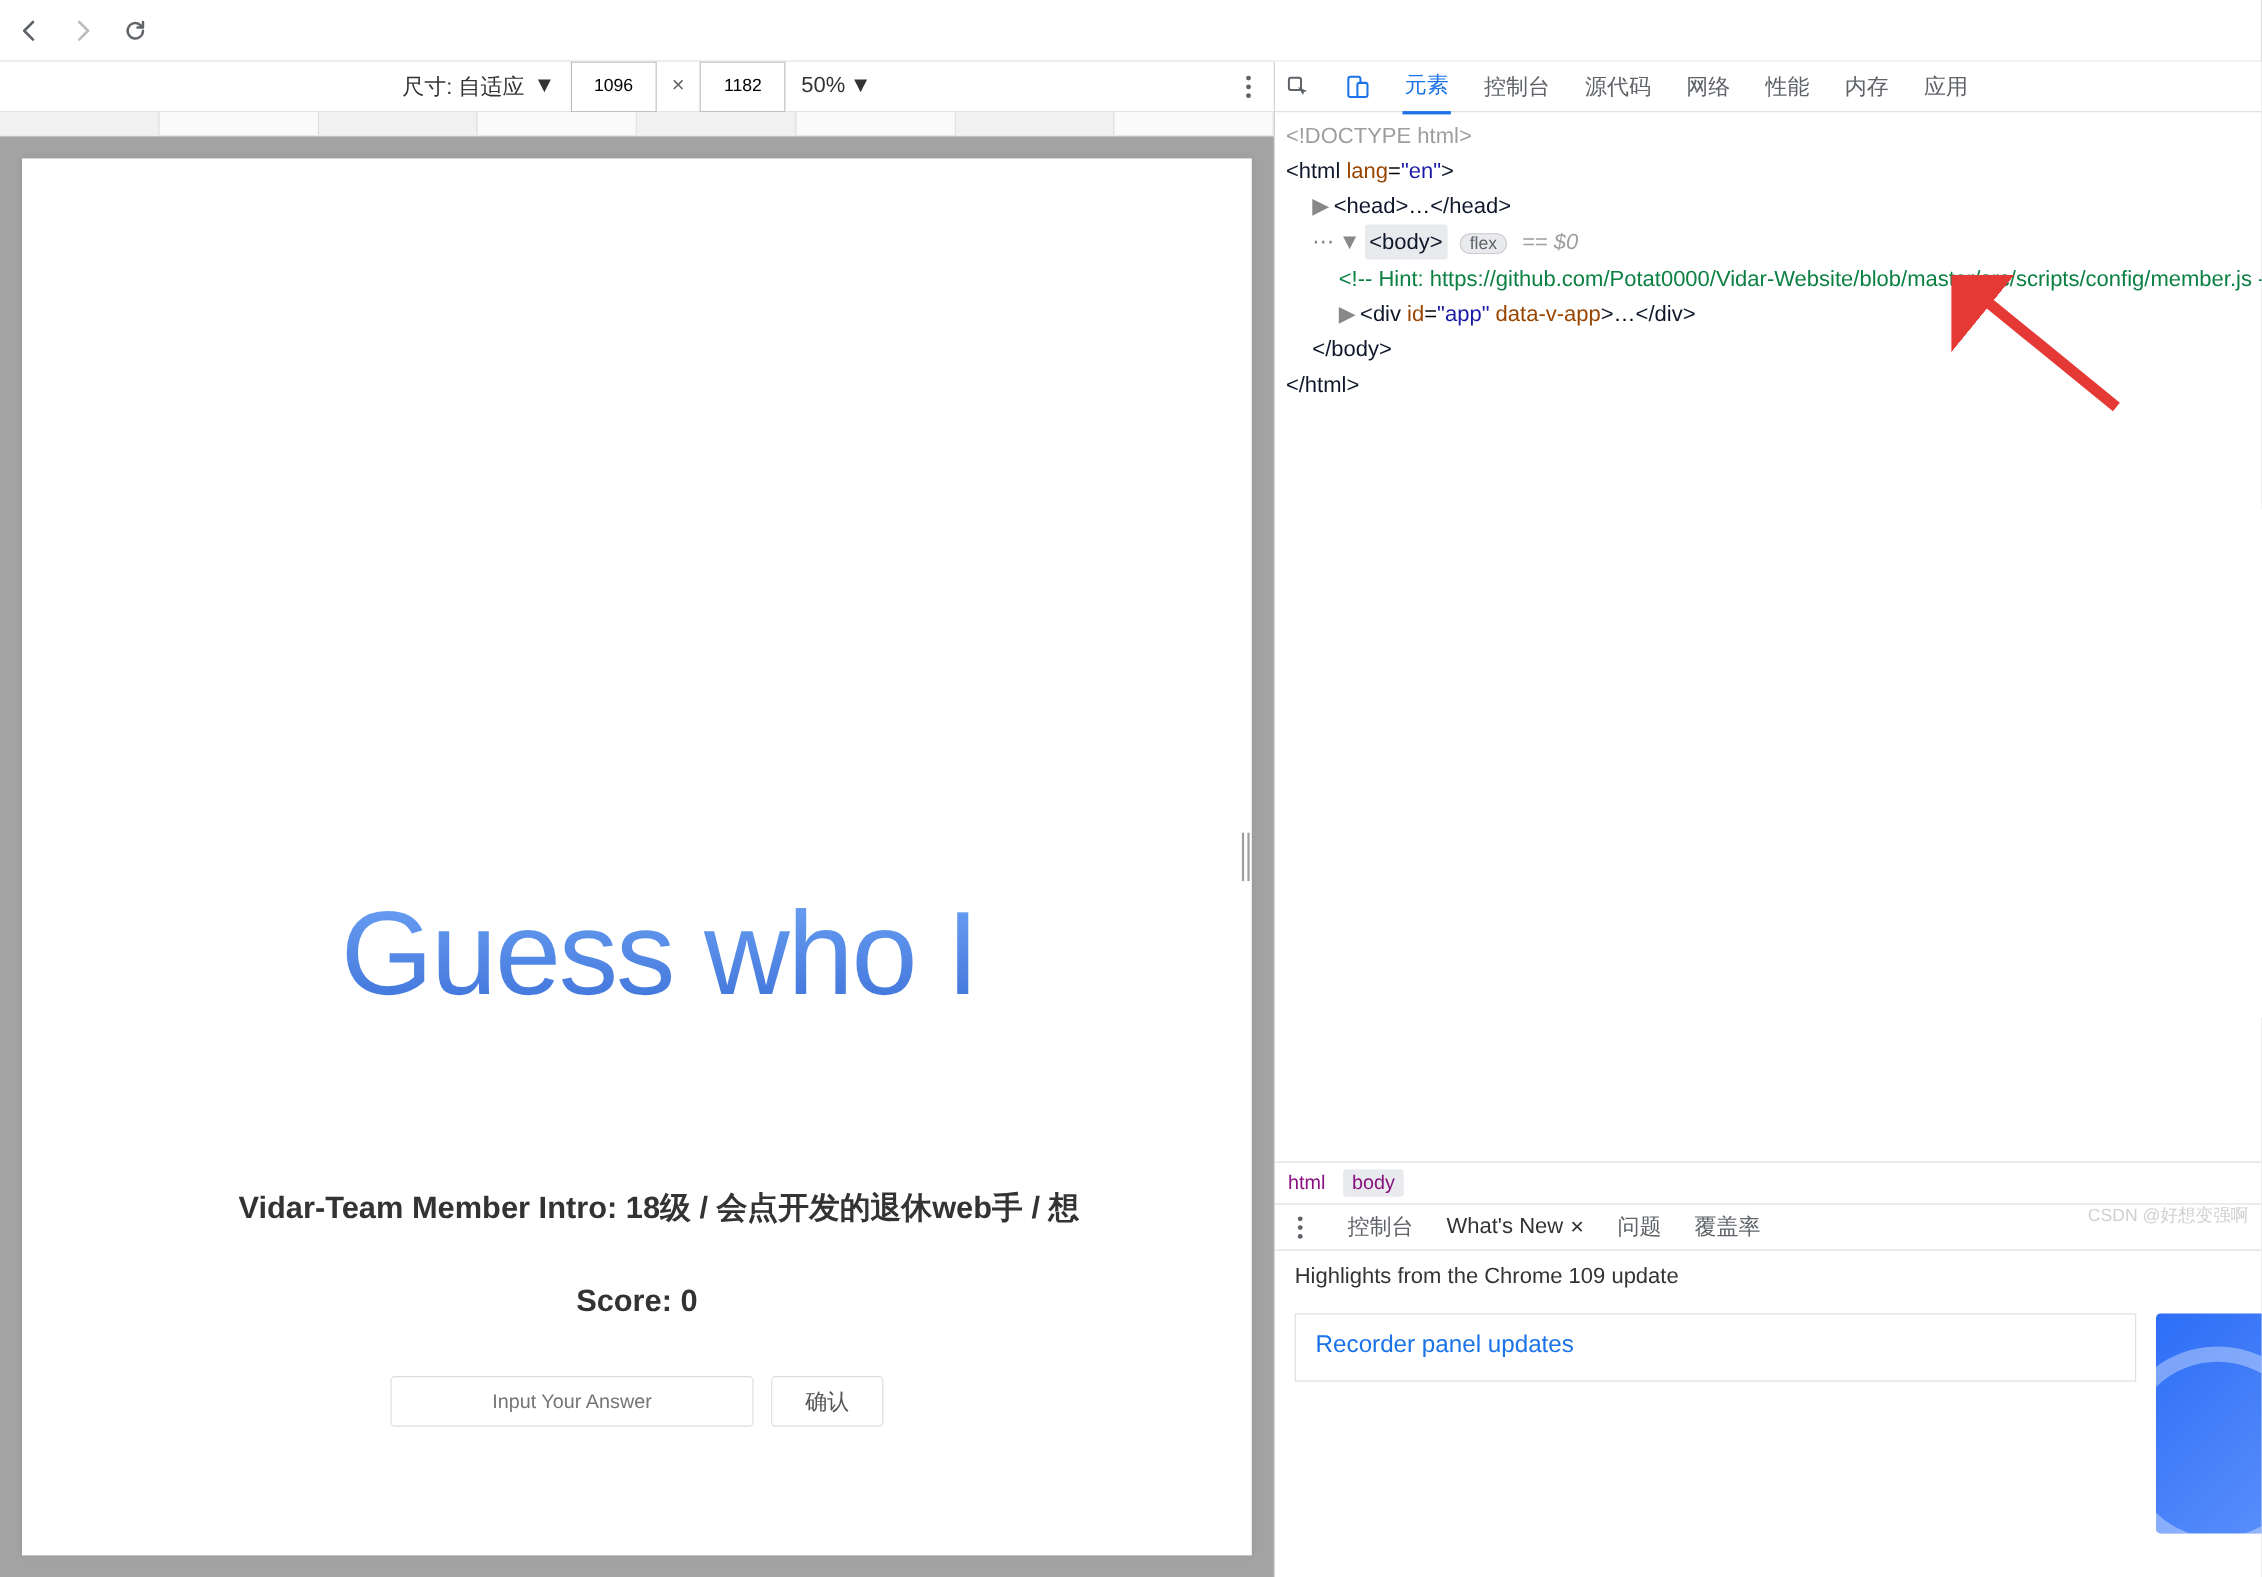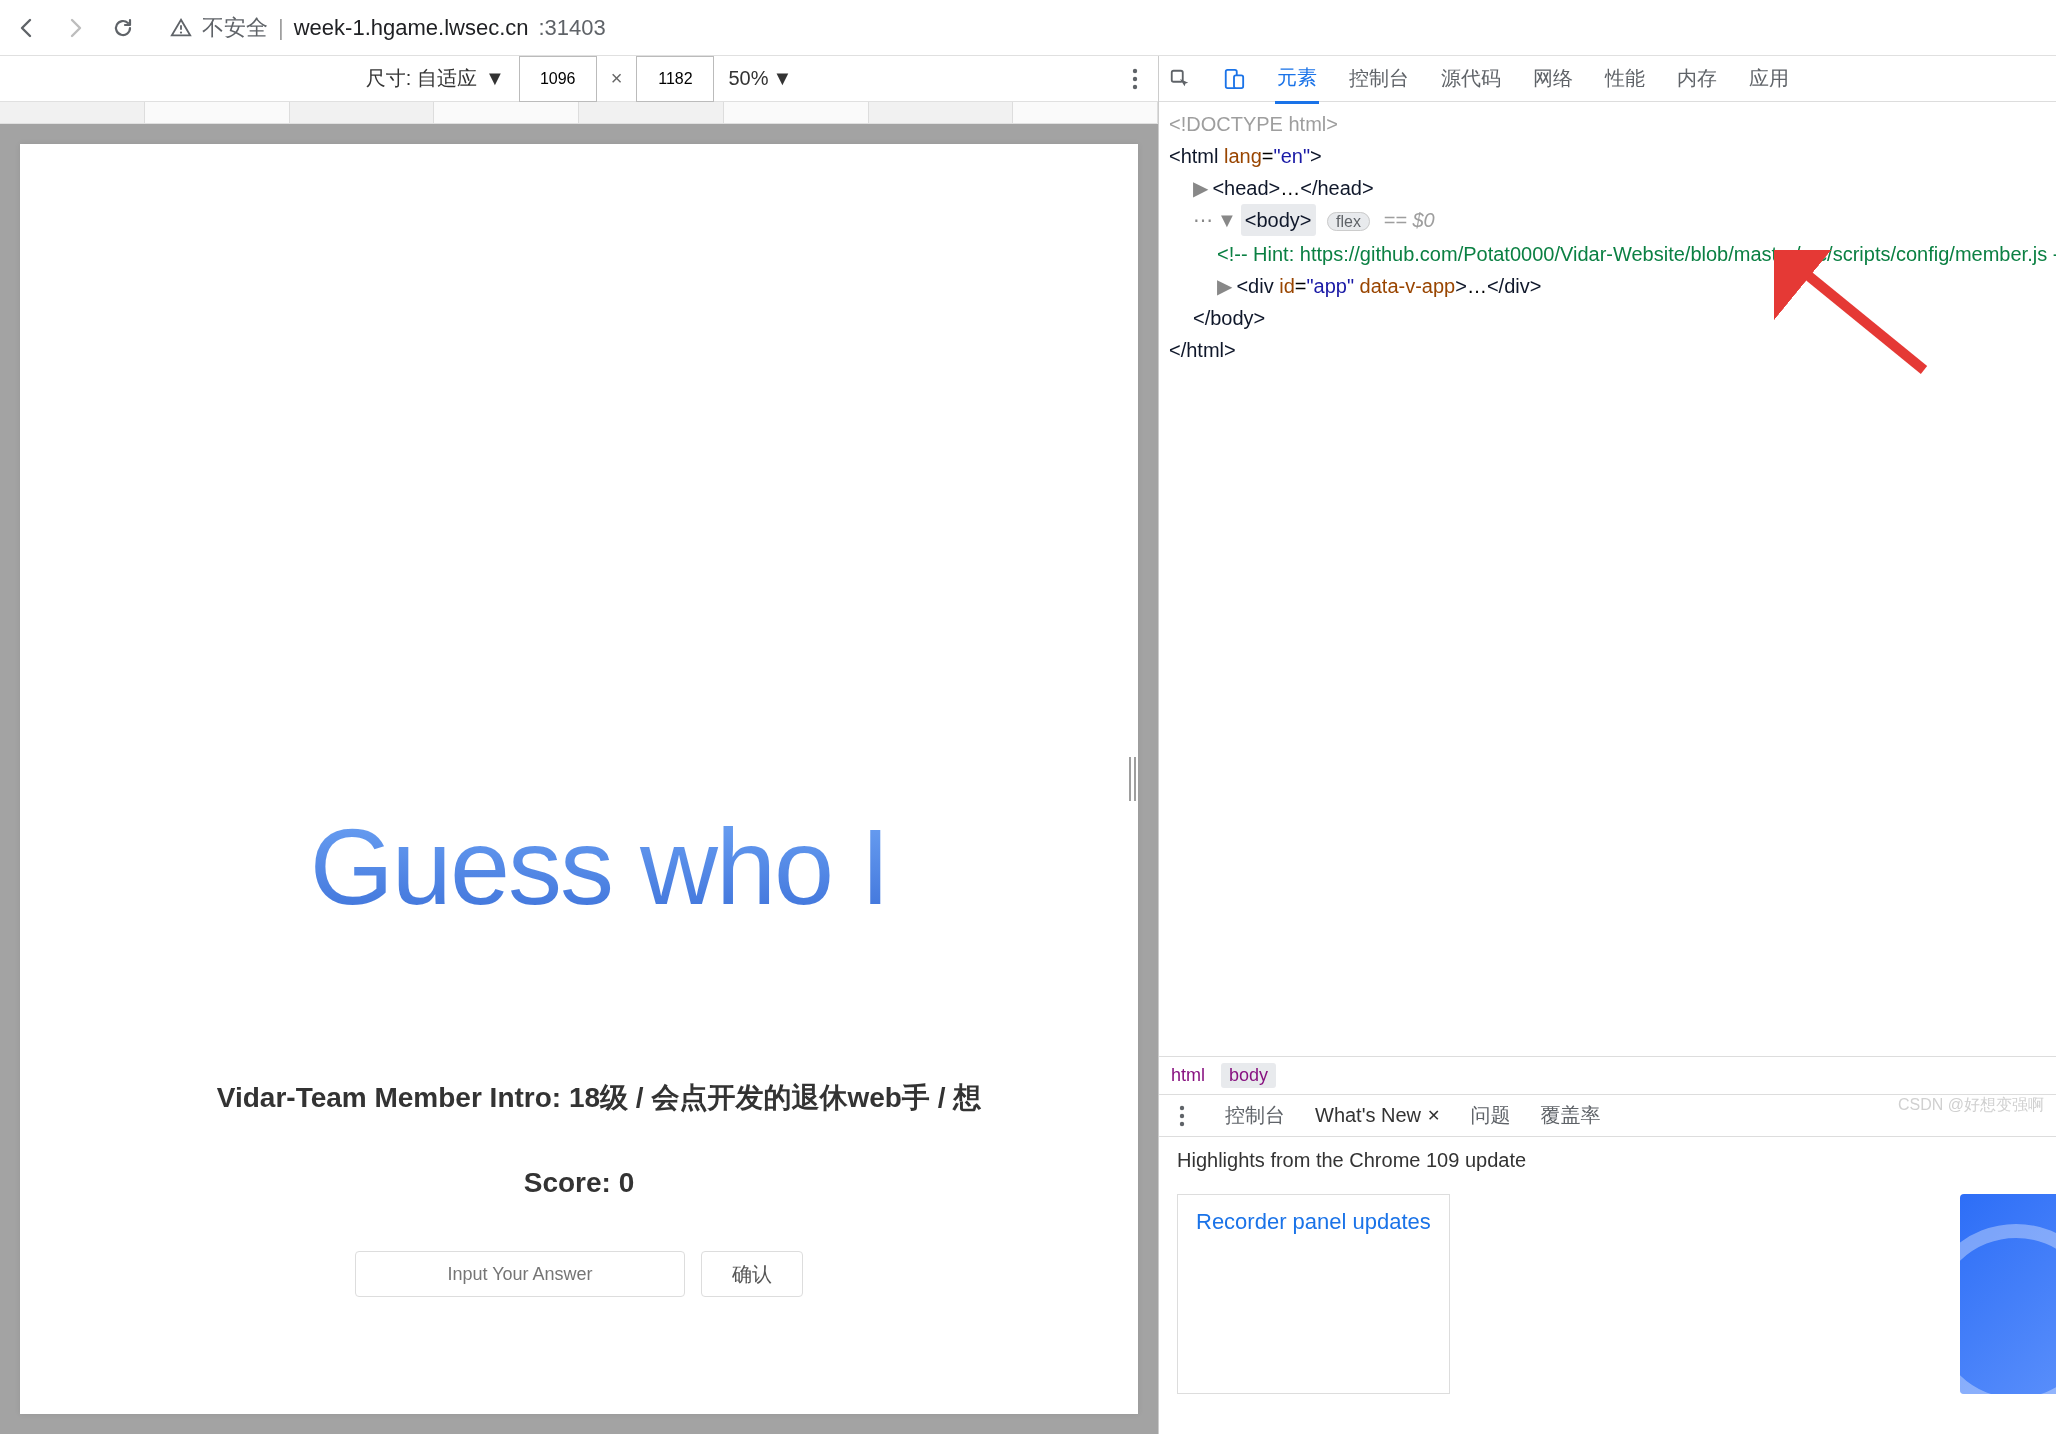--- a/index.html
+++ b/index.html
@@ -79,21 +79,21 @@
 
 
 .drawer-tabs { height: 42px; border-top: 1px solid #ddd; display: flex; align-items: center; padding: 0 10px; gap: 30px; font-size: 20px; color: #5f6368; }
 .drawer-tab { cursor: pointer; display:flex; align-items:center; gap:6px; }
 .drawer-tab.active { color: #333; }
 .drawer-close { font-size: 16px; }
 
 
 .drawer-content { border-top: 1px solid #ddd; padding: 12px 18px; font-size: 20px; color: #333; }
 .drawer-body { padding: 10px 18px 40px; display: flex; gap: 18px; }
-.cards-col { flex: 1; display: flex; flex-direction: row; gap: 16px; }
+.cards-col { flex: 1; display: flex; flex-direction: column; gap: 16px; }
 .card { border: 1px solid #ddd; padding: 14px 18px; }
 .card-title { color: #1a73e8; font-size: 22px; margin-bottom: 6px; }
 .card-body { color: #333; font-size: 19px; line-height: 26px; }
 .promo-img { width: 110px; height: 200px; background: linear-gradient(135deg, #2d6ef7, #5a8ffb); border-radius: 4px; position:relative; overflow:hidden; }
 .promo-img::after{ content:""; position:absolute; right:-40px; top:30px; width:160px; height:160px; border:14px solid rgba(255,255,255,0.35); border-radius:50%; }
 
 
 .watermark { position: absolute; right: 12px; bottom: 318px; font-size: 16px; color: #d0d0d0; z-index: 999; }
 
 svg { display: block; }
@@ -109,31 +109,20 @@
   </div>
   <div class="nav-btn disabled">
     <svg width="24" height="24" viewBox="0 0 24 24">
         <path d="M9 4l8 8-8 8" stroke="#bdbdbd" stroke-width="2.4" fill="none" stroke-linecap="round" stroke-linejoin="round"></path>
       </svg>
   </div>
   <div class="nav-btn">
     <svg width="24" height="24" viewBox="0 0 24 24">
         <path d="M19 12a7 7 0 1 1-2.1-5M19 4v5h-5" stroke="#5f6368" stroke-width="2.2" fill="none" stroke-linecap="round" stroke-linejoin="round"></path>
       </svg>
-  </div>
-  <div class="url-bar">
-    <svg width="22" height="22" viewBox="0 0 24 24">
-        <path d="M12 3 L22 20 H2 Z" fill="none" stroke="#5f6368" stroke-width="2"></path>
-        <line x1="12" y1="9" x2="12" y2="14" stroke="#5f6368" stroke-width="2"></line>
-        <circle cx="12" cy="17" r="1.2" fill="#5f6368"></circle>
-      </svg>
-    <span>不安全</span>
-    <span class="url-sep">|</span>
-    <span class="url-host">week-1.hgame.lwsec.cn</span>
-      <span class="url-port">:31403</span>
   </div>
 </div>
 
 <div class="main-split">
 
   <div class="left-pane">
     <div class="device-toolbar">
       <div class="dropdown-select">
         <span class="device-label">尺寸: 自适应</span>
         <span>▼</span>

